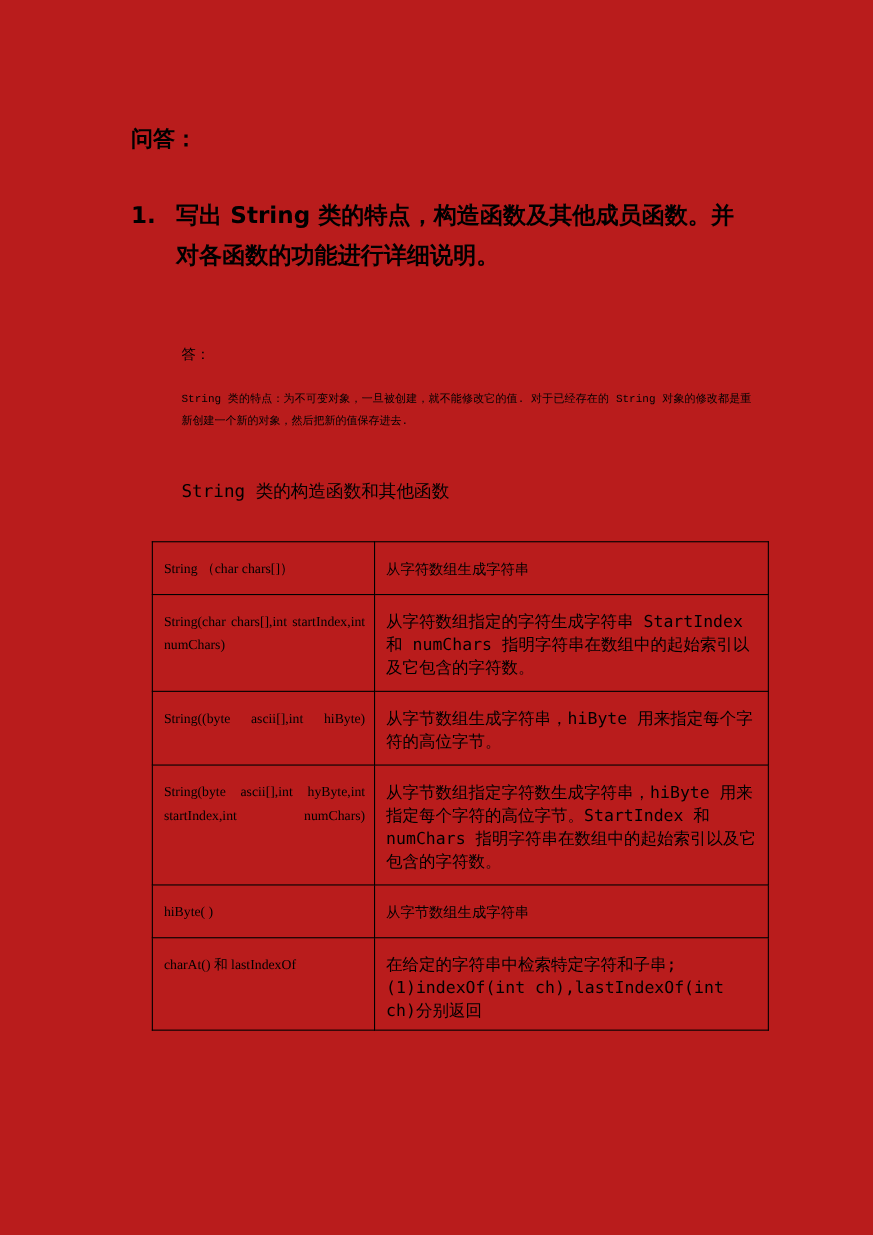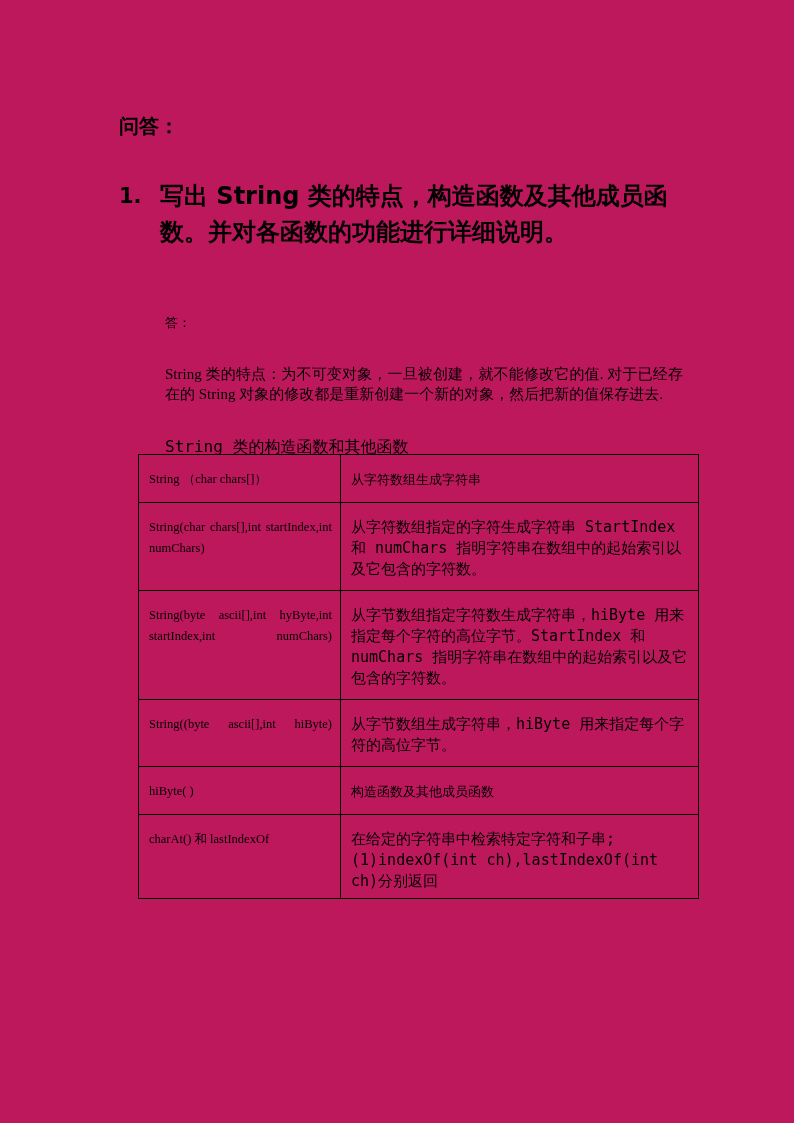--- a/index.html
+++ b/index.html
@@ -15,21 +15,21 @@
     font-family: "Liberation Serif", serif;
     color: #000000;
     -webkit-font-smoothing: none;
   }
   .page {
     position: absolute;
     left: 0;
     top: 0;
     width: 794px;
     height: 1123px;
-    background: #be185d;
+    background: #b91c1c;
   }
 
   
   .qa-title {
     position: absolute;
     left: 119px;
     top: 113px;
     font-family: "DejaVu Sans", "Liberation Sans", sans-serif;
     font-weight: bold;
     font-size: 20px;
@@ -50,60 +50,60 @@
     font-family: "DejaVu Sans", "Liberation Sans", sans-serif;
     font-weight: bold;
     font-size: 21px;
     line-height: 36px;
     width: 41px;
     flex: 0 0 41px;
   }
   .q-text {
     font-family: "DejaVu Sans", "Liberation Sans", sans-serif;
     font-weight: bold;
-    font-size: 24px;
+    font-size: 21px;
     line-height: 36px;
     width: 516px;
   }
 
   
   .answer-label {
     position: absolute;
     left: 165px;
     top: 313px;
     font-family: "DejaVu Sans Mono", "Liberation Mono", monospace;
     font-size: 13px;
     line-height: 20px;
   }
   .para-1 {
     position: absolute;
     left: 165px;
-    top: 364px;
+    top: 354px;
     width: 518px;
-    font-family: Liberation Serif, serif;
-    font-size: 15px;
+    font-family: Liberation Mono, monospace;
+    font-size: 10px;
     line-height: 20px;
     text-align: justify;
     text-justify: inter-character;
   }
   .para-2 {
     position: absolute;
     left: 165px;
     top: 437px;
     width: 518px;
     font-family: "DejaVu Sans Mono", "Liberation Mono", monospace;
     font-size: 16px;
     line-height: 20px;
   }
 
   
   .fn-table {
     position: absolute;
     left: 138px;
-    top: 454px;
+    top: 492px;
     width: 560px;
     border-collapse: collapse;
     table-layout: fixed;
     padding-left: 17px;
   }
   .fn-table td {
     border: 1px solid #000000;
     vertical-align: top;
     padding: 0;
   }
@@ -182,50 +182,50 @@
         </td>
         <td class="c2">
           <div class="cell-inner">
               <div class="desc">从字符数组指定的字符生成字符串 StartIndex 和 numChars 指明字符串在数组中的起始索引以及它包含的字符数。</div>
             </div>
         </td>
       </tr>
       <tr class="r-tall">
         <td class="c1">
           <div class="cell-inner">
+              <div class="sig">String((byte ascii[],int hiByte)</div>
+            </div>
+        </td>
+        <td class="c2">
+          <div class="cell-inner">
+              <div class="desc">从字节数组生成字符串，hiByte 用来指定每个字符的高位字节。</div>
+            </div>
+        </td>
+      </tr>
+      <tr class="r-tall">
+        <td class="c1">
+          <div class="cell-inner">
               <div class="sig">String(byte ascii[],int hyByte,int startIndex,int numChars)</div>
             </div>
         </td>
         <td class="c2">
           <div class="cell-inner">
               <div class="desc">从字节数组指定字符数生成字符串，hiByte 用来指定每个字符的高位字节。StartIndex 和 numChars 指明字符串在数组中的起始索引以及它包含的字符数。</div>
             </div>
         </td>
       </tr>
-      <tr class="r-tall">
-        <td class="c1">
-          <div class="cell-inner">
-              <div class="sig">String((byte ascii[],int hiByte)</div>
-            </div>
-        </td>
-        <td class="c2">
-          <div class="cell-inner">
-              <div class="desc">从字节数组生成字符串，hiByte 用来指定每个字符的高位字节。</div>
-            </div>
-        </td>
-      </tr>
       <tr class="r1">
         <td class="c1">
           <div class="cell-inner">
               <div class="sig nojust">hiByte( )</div>
             </div>
         </td>
         <td class="c2">
           <div class="cell-inner">
-              <div class="desc serifmono">构造函数及其他成员函数</div>
+              <div class="desc serifmono">从字节数组生成字符串</div>
             </div>
         </td>
       </tr>
       <tr>
         <td class="c1">
           <div class="cell-inner" style="padding-bottom:14px;">
               <div class="sig nojust">charAt() 和 lastIndexOf</div>
             </div>
         </td>
         <td class="c2">

